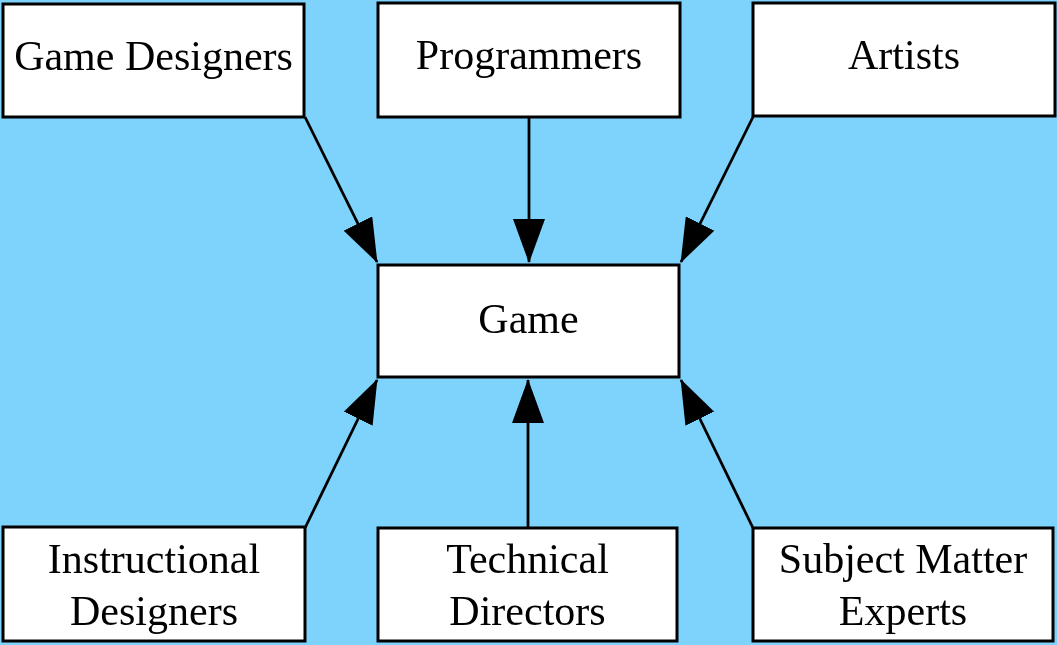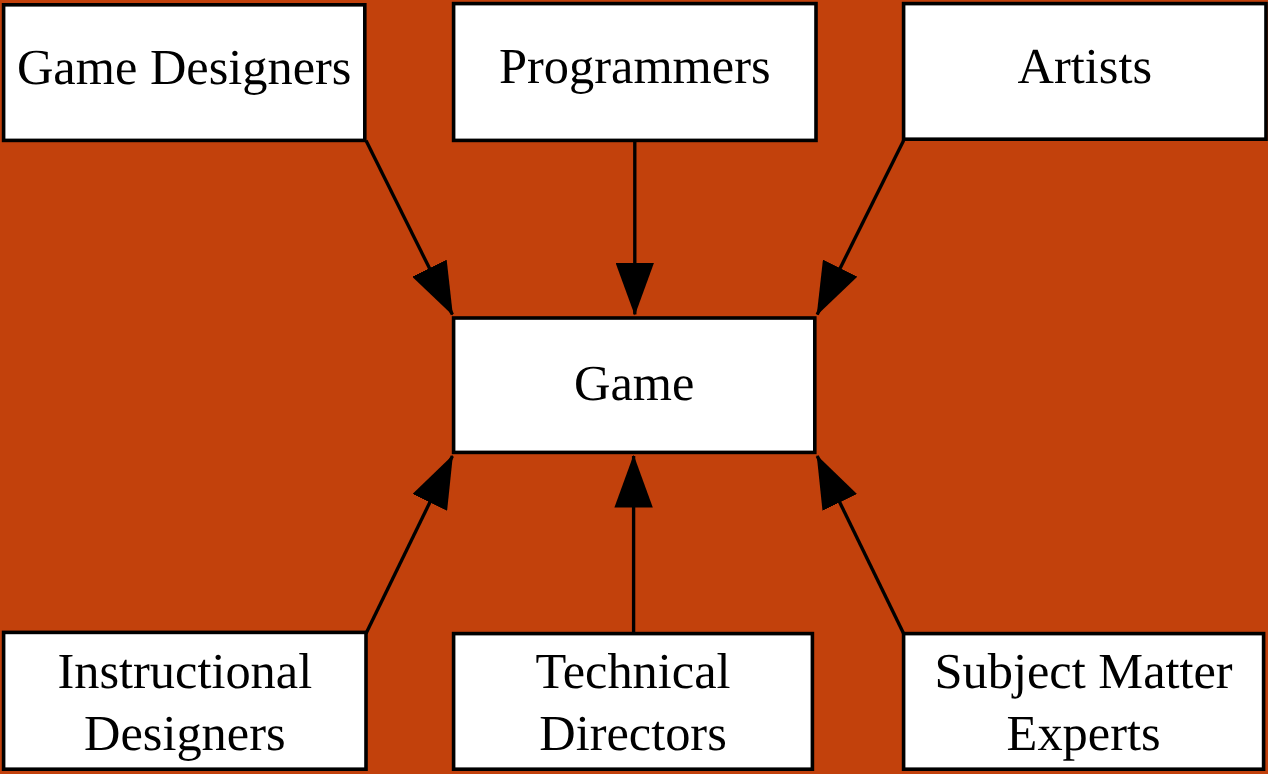--- a/index.html
+++ b/index.html
@@ -4,21 +4,21 @@
 <style>
   html, body {
     margin: 0;
     padding: 0;
     background: #ffffff;
   }
   .stage {
     position: relative;
     width: 1057px;
     height: 645px;
-    background: #c2410c;
+    background: #7dd3fc;
     overflow: hidden;
   }
   svg text {
     font-family: "Liberation Serif", "DejaVu Serif", serif;
     font-size: 42px;
     fill: #000000;
   }
   svg rect.node-box {
     fill: #ffffff;
     stroke: #000000;

